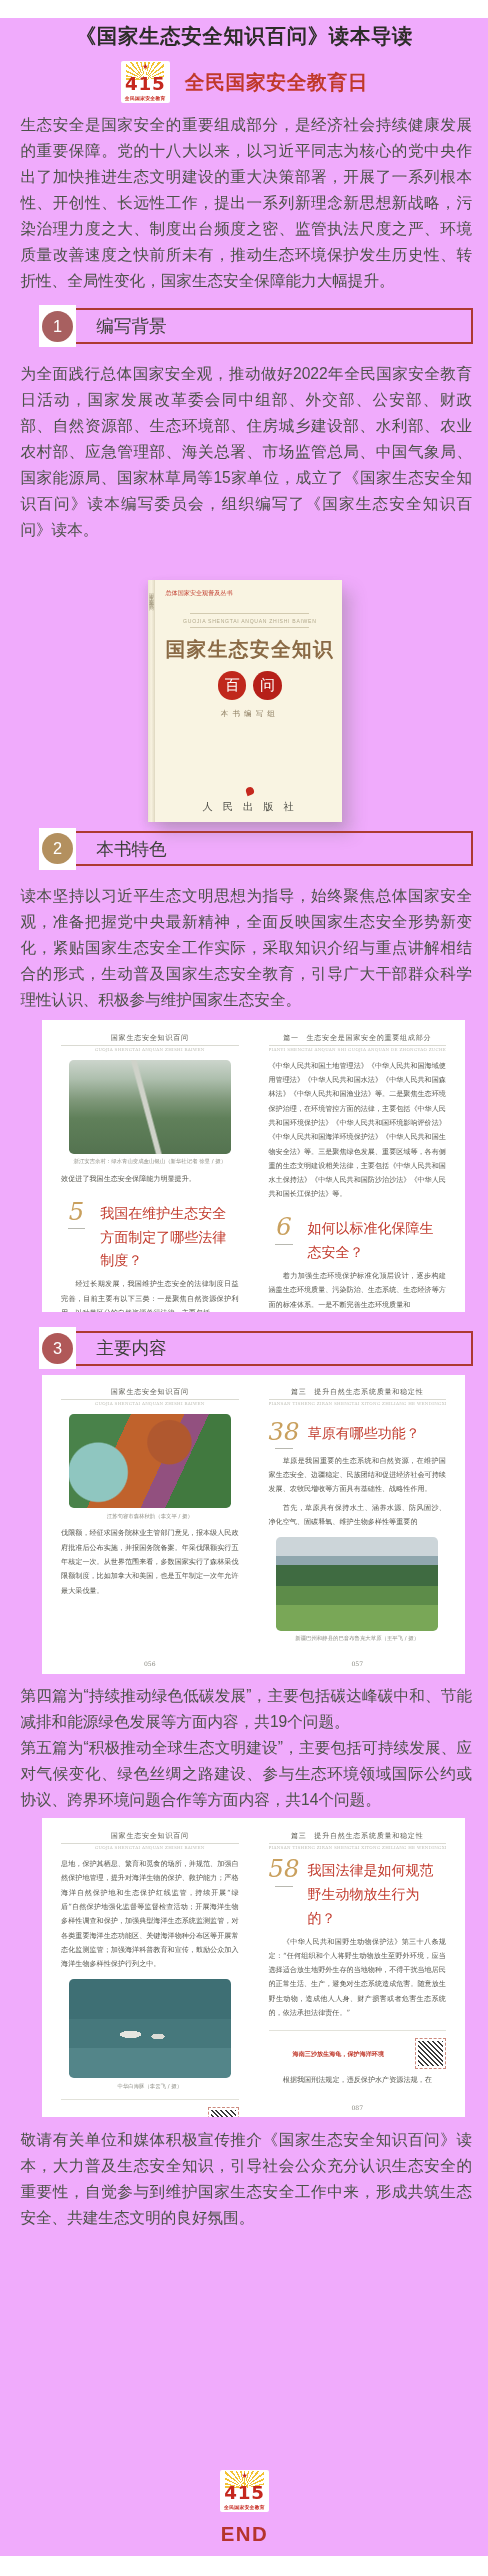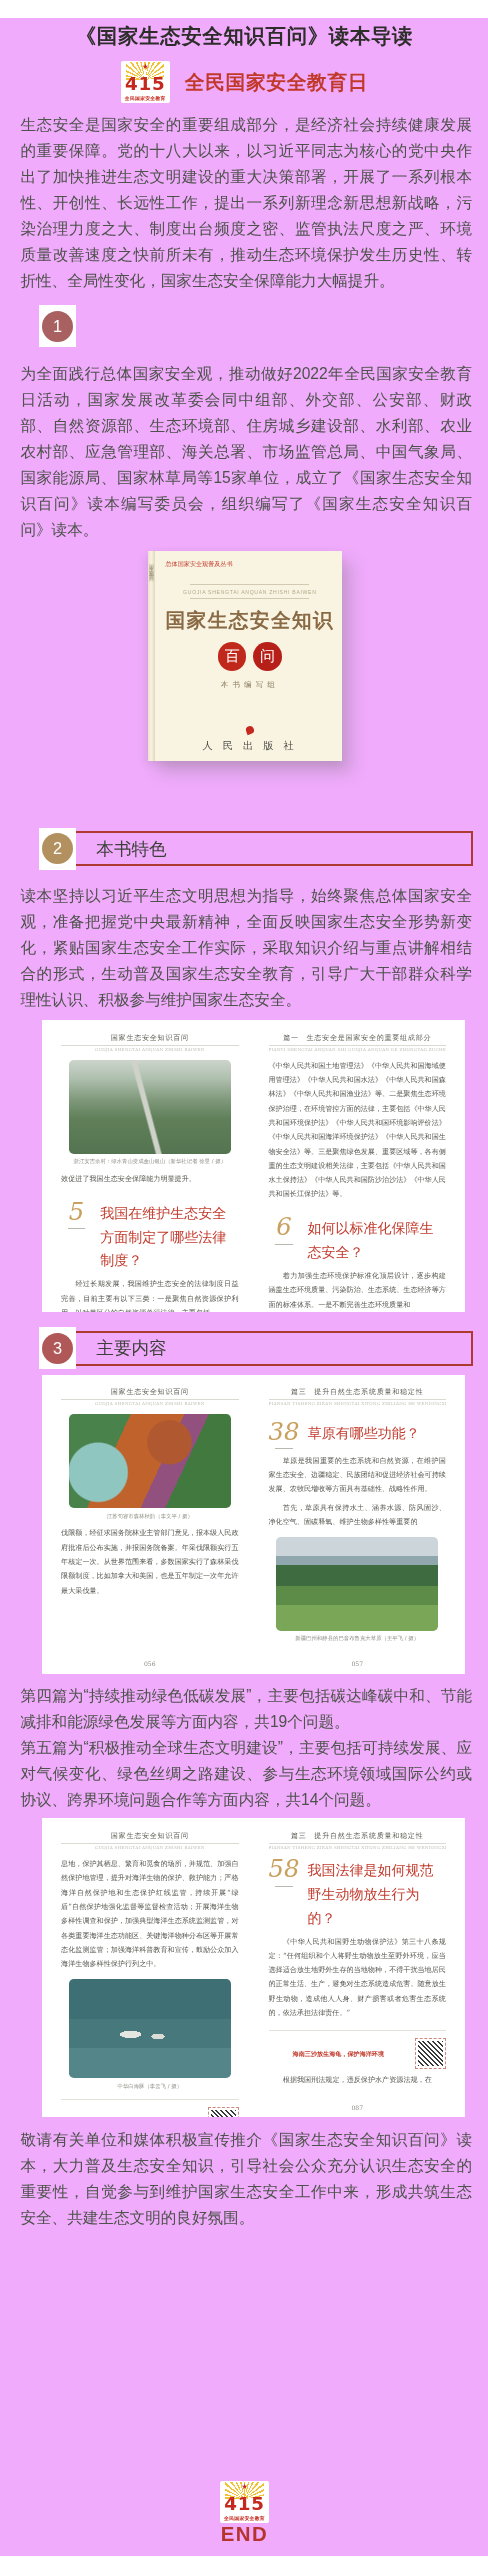--- a/index.html
+++ b/index.html
@@ -32,22 +32,22 @@
   .section{position:relative;margin:11px 15.6px 0 39px;height:42px;}
   .sec-box{position:absolute;left:14.3px;right:0;top:3.4px;bottom:3.4px;border:2px solid #ad3a31;
            display:flex;align-items:center;padding-left:41px;font-size:17.6px;color:#3d403a;}
   .sec-badge{position:absolute;left:0;top:0;width:37px;height:42px;background:#ffffff;z-index:2;
              display:flex;align-items:center;justify-content:center;}
   .sec-circle{width:31px;height:31px;border-radius:50%;color:#fff;font-size:16.3px;
               display:flex;align-items:center;justify-content:center;}
 
   
   .book-wrap{display:flex;justify-content:center;margin-top:8.1px;height:258px;}
-  .book{width:194px;height:210px;background:#f9f4e2;display:flex;position:relative;
-        box-shadow:9.5px 11px 15px rgba(90,100,90,.25), -2px 4.1px 8.1px rgba(90,100,90,.15);}
+  .book{width:194px;height:242px;background:#f9f4e2;display:flex;position:relative;
+        box-shadow:9.5px 11px 15px rgba(90,100,90,.25), -2px 4.1px 8.1px rgba(90,100,90,.15);margin-top:29px;}
   .spine{width:16.3px;background:linear-gradient(90deg,#ece5d0,#f7f1df 55%,#e7e0ca);
          border-right:0.7px solid #e2dbc4;display:flex;flex-direction:column;align-items:center;padding-top:9.5px;box-sizing:border-box;}
   .spine-text{writing-mode:vertical-rl;font-size:4.8px;color:#a59c82;letter-spacing:1.4px;}
   .cover{flex:1;padding:9.5px 11px 8.1px;display:flex;flex-direction:column;align-items:center;box-sizing:border-box;}
   .series{align-self:flex-start;font-size:6.1px;color:#c0392b;margin-bottom:15px;}
   .cover-rule{width:119px;border-top:0.7px solid #d2cab0;}
   .cover-pinyin{font-size:5.1px;color:#b3aa8d;letter-spacing:0.7px;margin:3.4px 0;white-space:nowrap;}
   .cover-title{font-size:19.7px;font-weight:bold;color:#8a6a45;letter-spacing:1.4px;margin-top:8.1px;
                font-family:"DejaVu Serif",serif;white-space:nowrap;}
   .badges{display:flex;gap:6.8px;margin-top:8.1px;}
@@ -96,21 +96,21 @@
   .qr-label{flex:1;text-align:center;font-size:6.1px;font-weight:bold;color:#c0392b;
             font-family:"Liberation Sans",sans-serif;line-height:1.5;}
   .qr{width:31px;height:31px;border:0.7px dashed #cc8a7e;padding:2px;box-sizing:border-box;flex-shrink:0;}
   .qr-inner{width:100%;height:100%;
       background:repeating-linear-gradient(45deg,#3a3a3a 0 1.4px,#fff 1.4px 3.4px),
                  repeating-linear-gradient(-45deg,rgba(58,58,58,.6) 0 1.4px,rgba(255,255,255,0) 1.4px 4.1px);}
   .pg-num{margin-top:auto;text-align:center;font-size:6.1px;color:#8b8b82;padding-top:5.4px;}
 
   
   .footer{position:absolute;left:0;right:0;bottom:30px;display:flex;flex-direction:column;align-items:center;}
-  .end-label{font-size:20.4px;font-weight:bold;color:#b5342c;letter-spacing:1.4px;}
+  .end-label{margin-top:11px;font-size:20.4px;font-weight:bold;color:#b5342c;letter-spacing:1.4px;}
 </style>
 </head>
 <body>
 
 <div class="canvas">
   <div class="white-bar-top"></div>
 
   <div class="doc-title">《国家生态安全知识百问》读本导读</div>
 
   <div class="banner">
@@ -124,20 +124,21 @@
   </div>
 
   <div class="prose">
     <p>生态安全是国家安全的重要组成部分，是经济社会持续健康发展的重要保障。党的十八大以来，以习近平同志为核心的党中央作出了加快推进生态文明建设的重大决策部署，开展了一系列根本性、开创性、长远性工作，提出一系列新理念新思想新战略，污染治理力度之大、制度出台频度之密、监管执法尺度之严、环境质量改善速度之快前所未有，推动生态环境保护发生历史性、转折性、全局性变化，国家生态安全保障能力大幅提升。</p>
   </div>
 
   <div class="section">
     <div class="sec-badge">
       <div class="sec-circle" style="background:#a86060">1</div>
     </div>
+    <div class="sec-box">编写背景</div>
   </div>
 
   <div class="prose" style="margin-top:13.6px;">
     <p>为全面践行总体国家安全观，推动做好2022年全民国家安全教育日活动，国家发展改革委会同中组部、外交部、公安部、财政部、自然资源部、生态环境部、住房城乡建设部、水利部、农业农村部、应急管理部、海关总署、市场监管总局、中国气象局、国家能源局、国家林草局等15家单位，成立了《国家生态安全知识百问》读本编写委员会，组织编写了《国家生态安全知识百问》读本。</p>
   </div>
 
   <div class="book-wrap">
     <div class="book">
       <div class="spine">
         <div class="spine-text">国家生态安全知识百问</div>

